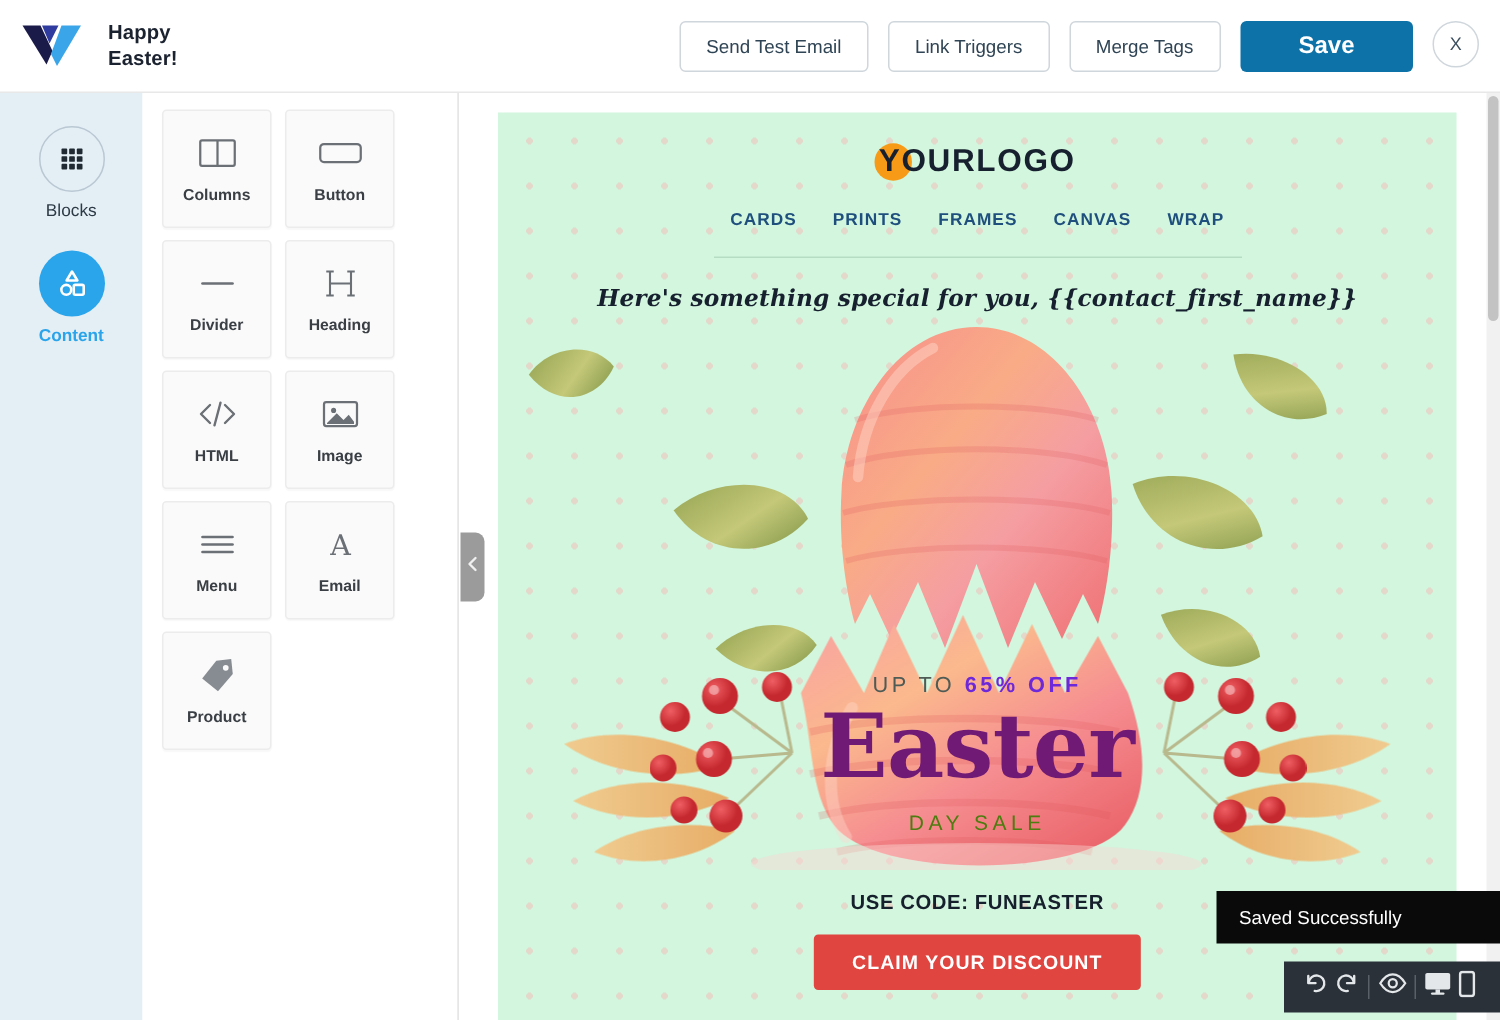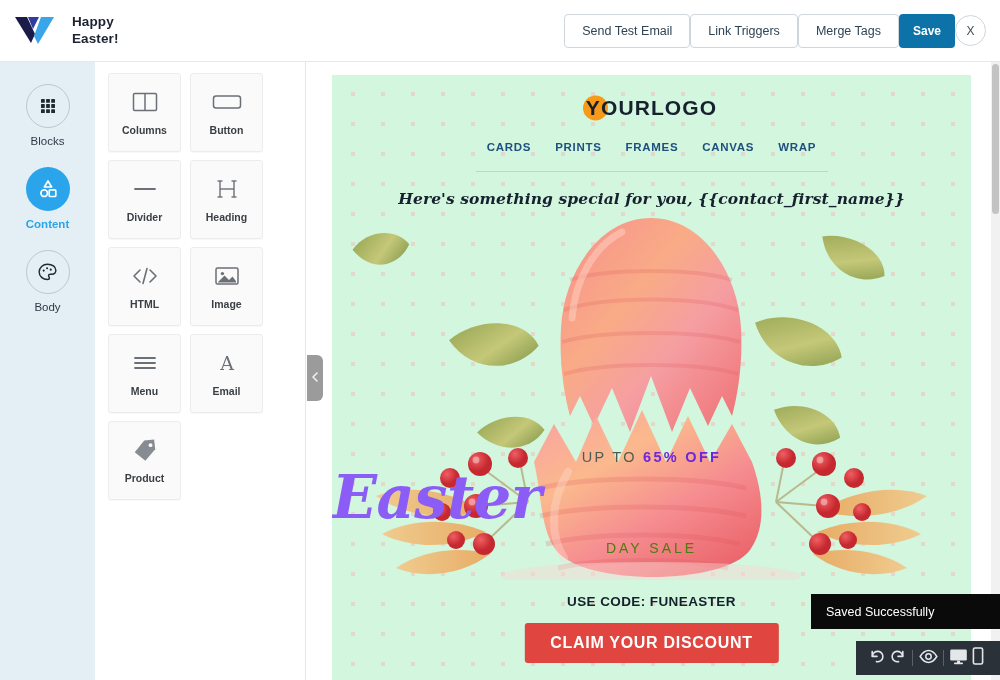--- a/index.html
+++ b/index.html
@@ -16,31 +16,31 @@
     background:#ffffff; border-bottom:1px solid #e8e8e8;
     display:flex; align-items:center; z-index:40;
   }
   .brand { display:flex; align-items:flex-start; padding-left:14px; gap:12px; }
   .logo-mark { width:46px; height:32px; position:relative; }
   .brand-title {
     font-size:13.5px; font-weight:bold; color:#1c2330; line-height:1.25;
     letter-spacing:.1px; white-space:pre-line;
   }
   .topbar-actions {
-    margin-left:auto; display:flex; align-items:center; padding-right:14px;
+    margin-left:auto; display:flex; align-items:flex-start; gap:13px; padding-right:14px;
   }
   .btn-outline {
     height:34px; padding:0 17px; border:1px solid #cfd6dc; border-radius:4px;
     background:#fff; color:#2f4454; font-size:12.5px; font-weight:500;
     display:flex; align-items:center; justify-content:center; cursor:pointer;
     white-space:nowrap;
   }
   .btn-primary {
-    height:34px; padding:0 14px; border:none; border-radius:4px;
-    background:#0d72a8; color:#fff; font-size:12px; font-weight:bold;
+    height:34px; padding:0 39px; border:none; border-radius:4px;
+    background:#0d72a8; color:#fff; font-size:16px; font-weight:bold;
     display:flex; align-items:center; justify-content:center; cursor:pointer;
   }
   .btn-close {
     width:31px; height:31px; border-radius:50%; border:1px solid #cfd6dc;
     background:#fff; color:#3c4f5e; font-size:12px;
     display:flex; align-items:center; justify-content:center; cursor:pointer;
   }
 
   
   .rail {
@@ -127,37 +127,37 @@
   }
 
   
   .art { position:relative; width:639px; height:370px; margin-top:2px; }
   .upto {
     position:absolute; left:0; right:0; top:239px; text-align:center;
     font-size:14.5px; letter-spacing:2.3px; color:#4f5b55;
   }
   .upto b { color:#6d28d9; font-weight:bold; }
   .easter-word {
-    position:absolute; left:0; right:0; top:258px; 
-    font-family:"DejaVu Serif", serif; font-style:italic; font-weight:bold;
-    font-size:59px; color:#8b5cf6; letter-spacing:-.5px; line-height:1;
+    position:absolute; left:0; right:0; top:258px; text-align:center;
+    font-family:"DejaVu Serif", serif; font-weight:bold;
+    font-size:59px; color:#701a75; letter-spacing:-.5px; line-height:1;
   }
   .daysale {
     position:absolute; left:0; right:0; top:330px; text-align:center;
     font-size:14px; letter-spacing:3px; color:#4d7c0f;
   }
 
   .usecode {
     position:absolute; left:0; right:0; top:519px; text-align:center;
     font-size:13.5px; font-weight:bold; letter-spacing:.4px; color:#16202c;
   }
   .claim-btn {
     position:absolute; left:50%; top:548px; transform:translateX(-50%);
     background:#e0453f; color:#fff; border:none; border-radius:3px;
-    padding:11px 26px; font-size:16px; font-weight:bold; letter-spacing:.7px;
+    padding:11px 26px; font-size:13px; font-weight:bold; letter-spacing:.7px;
     cursor:pointer;
   }
 
   
   .toast {
     position:absolute; left:811px; top:594px; width:189px; height:35px;
     background:#0a0a0a; color:#fff; display:flex; align-items:center;
     padding-left:15px; font-size:12.5px; z-index:60;
   }
   .bottom-toolbar {
@@ -235,31 +235,20 @@
       <span class="rail-circle active">
         <svg width="24" height="24" viewBox="0 0 24 24">
           <path d="M12 4 L15.6 10 L8.4 10 Z" fill="none" stroke="#fff" stroke-width="1.7" stroke-linejoin="round"></path>
           <circle cx="8.2" cy="16.2" r="3.3" fill="none" stroke="#fff" stroke-width="1.7"></circle>
           <rect x="13.2" y="12.9" width="6.6" height="6.6" rx="1" fill="none" stroke="#fff" stroke-width="1.7"></rect>
         </svg>
       </span>
       <span class="rail-label active">Content</span>
     </div>
 
-    <div class="rail-item">
-      <span class="rail-circle idle">
-        <svg width="23" height="23" viewBox="0 0 24 24">
-          <path d="M12 3.3c-4.8 0-8.7 3.6-8.7 8.1 0 4.6 3.9 7.9 8.7 7.9 1.3 0 2-.7 2-1.6 0-.5-.2-.8-.5-1.2-.3-.3-.4-.6-.4-1 0-.9.7-1.6 1.7-1.6h1.5c2.6 0 4.4-1.7 4.4-4.2 0-3.6-3.7-6.4-8.7-6.4z" fill="none" stroke="#1f2a33" stroke-width="1.5"></path>
-          <circle cx="8" cy="10" r="1.1" fill="#1f2a33"></circle>
-          <circle cx="11.6" cy="7.6" r="1.1" fill="#1f2a33"></circle>
-          <circle cx="15.4" cy="9" r="1.1" fill="#1f2a33"></circle>
-        </svg>
-      </span>
-      <span class="rail-label">Body</span>
-    </div>
   </div>
 
   <div class="blockspanel">
     <div class="blocks-grid">
 
       <div class="block-card">
         <span class="block-ico">
           <svg width="26" height="22" viewBox="0 0 26 22">
             <rect x="1.5" y="2.5" width="23" height="17" rx="1.2" fill="none" stroke="#6b7076" stroke-width="1.5"></rect>
             <line x1="13" y1="2.5" x2="13" y2="19.5" stroke="#6b7076" stroke-width="1.5"></line>

